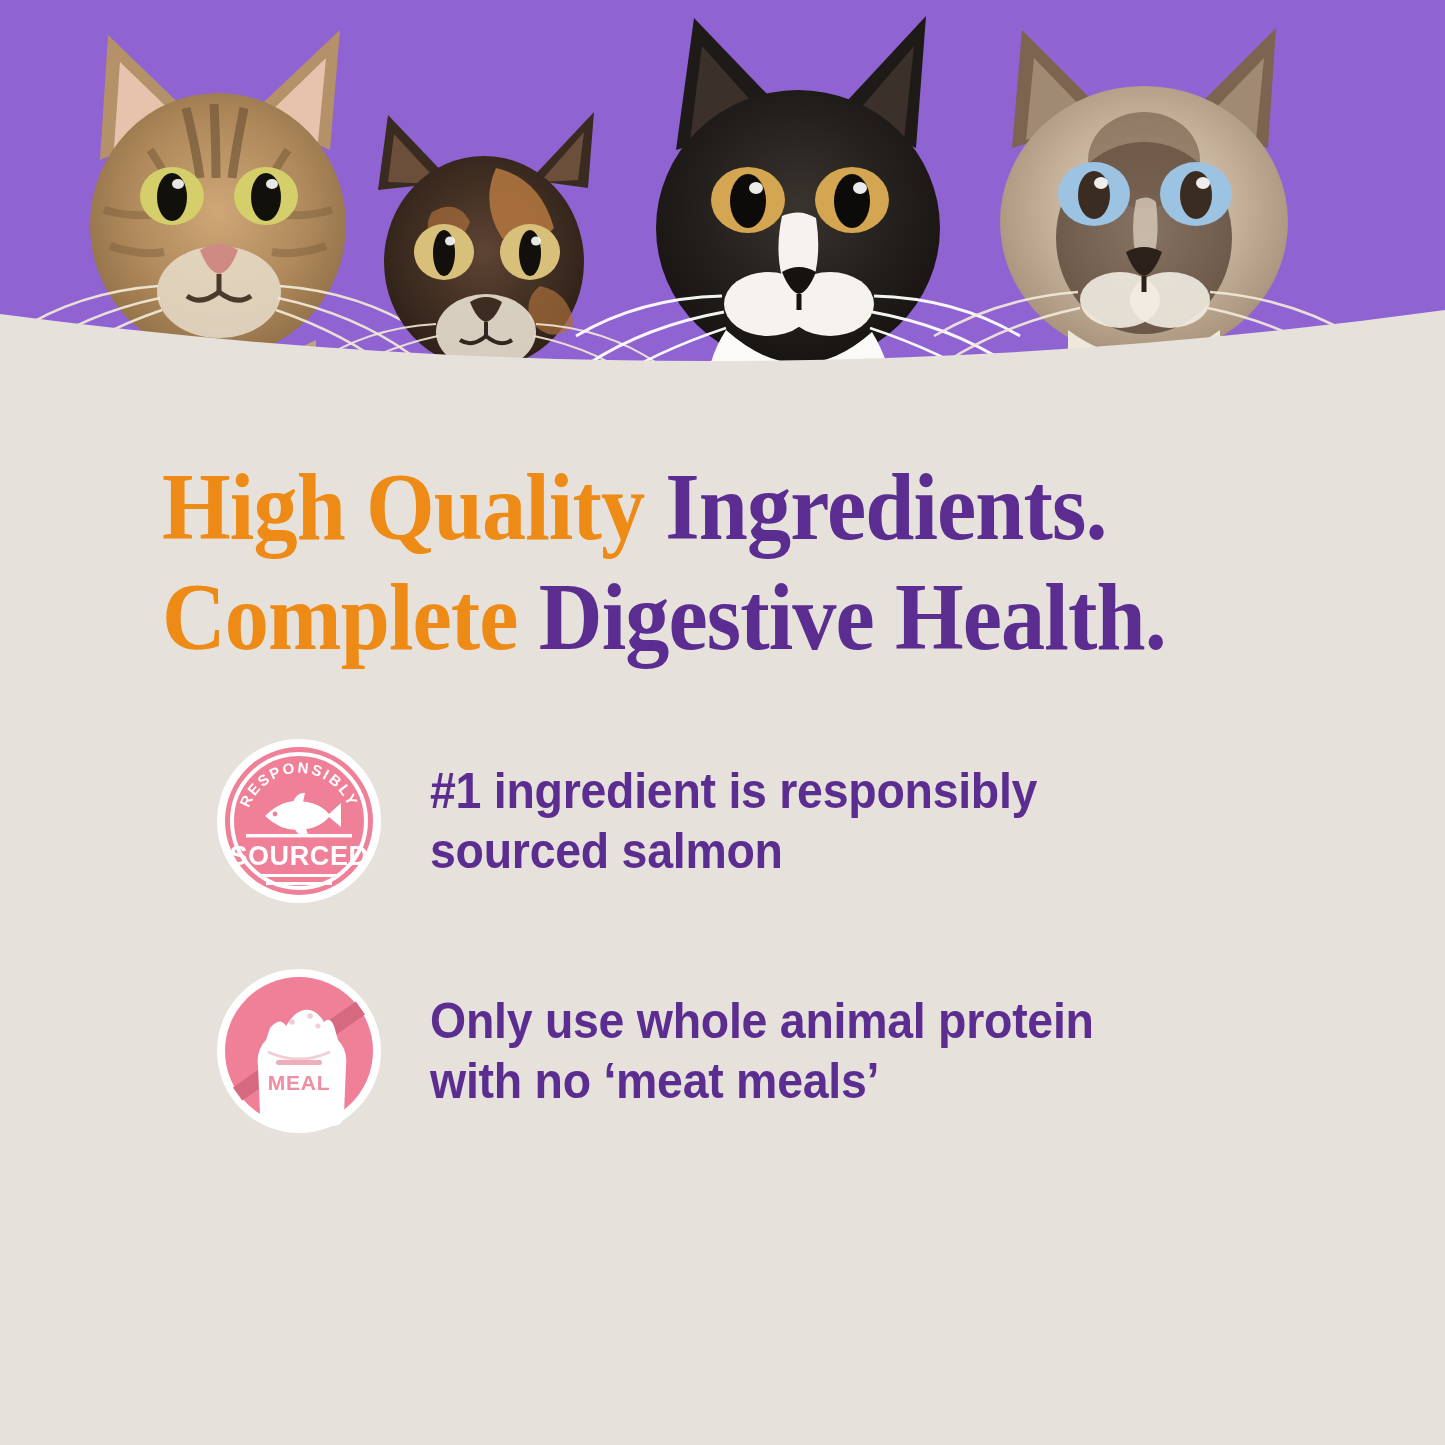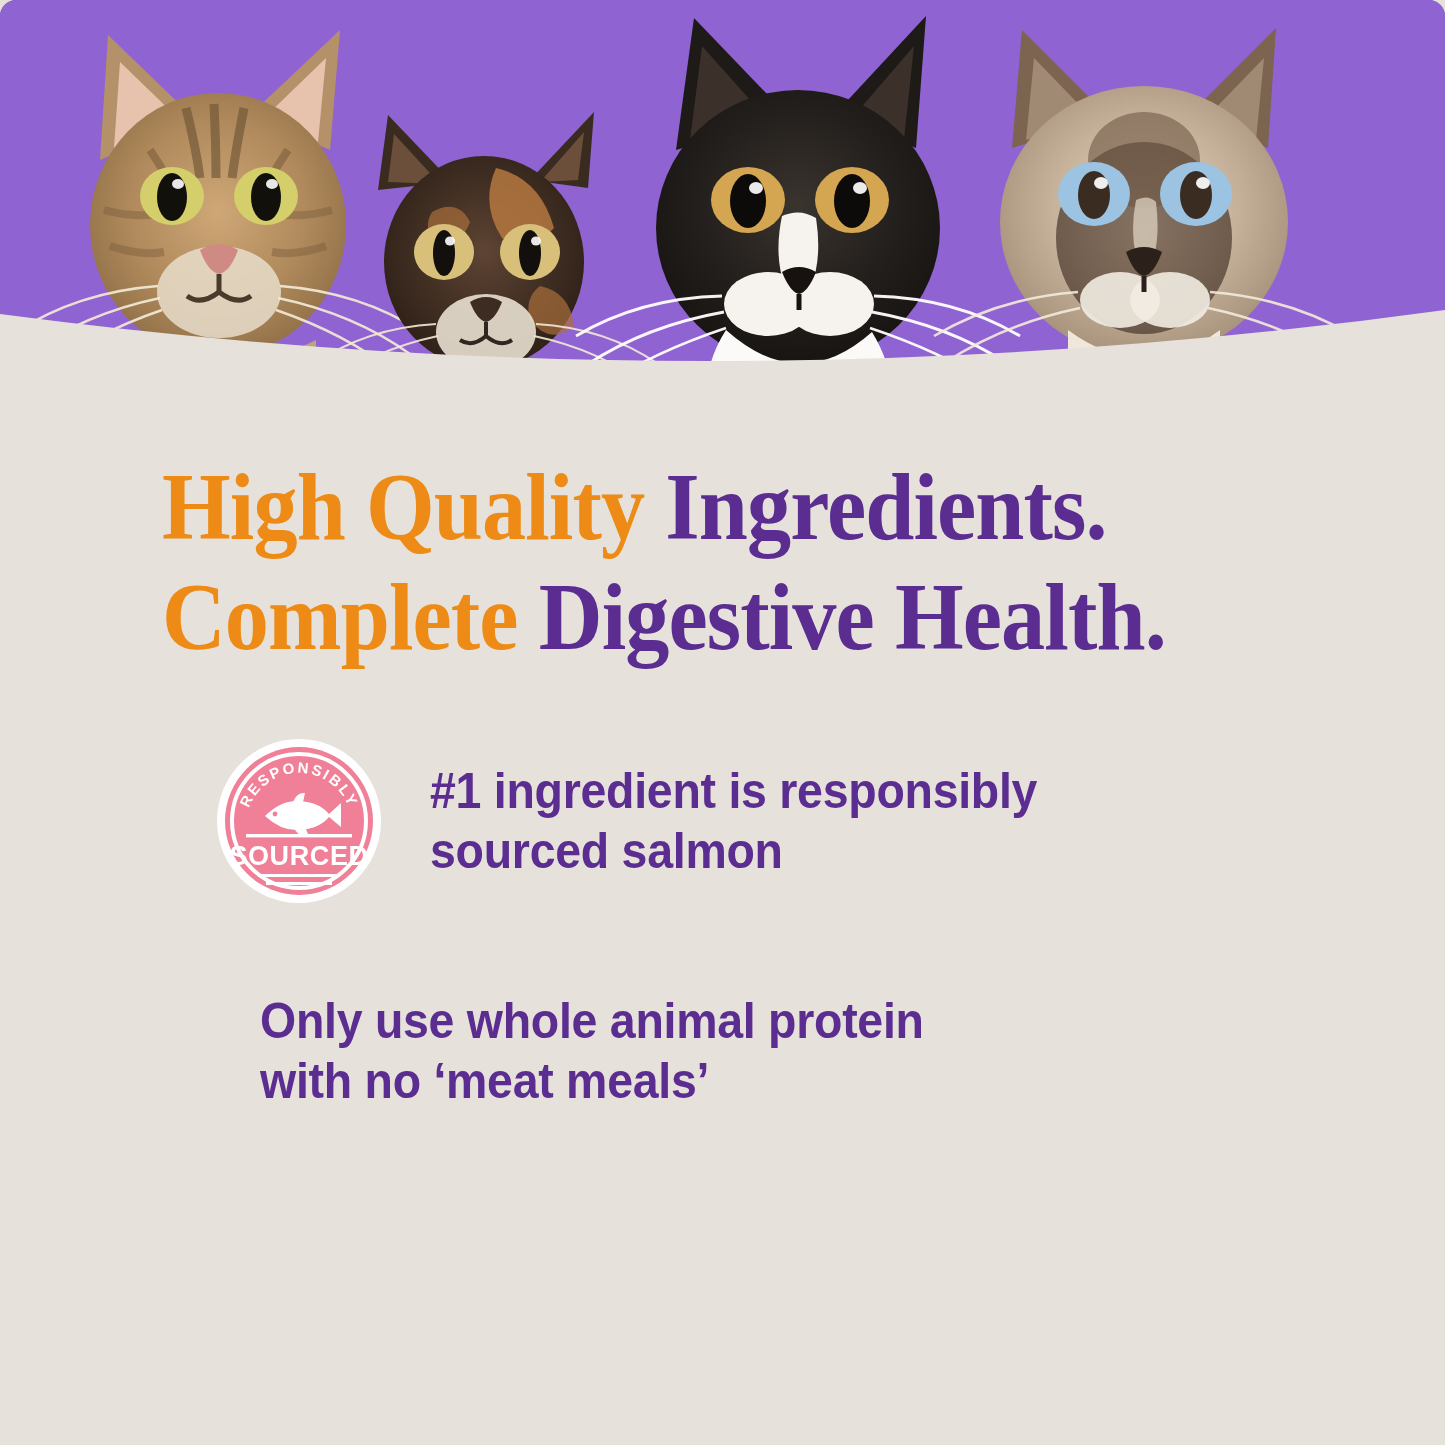--- a/index.html
+++ b/index.html
@@ -12,21 +12,20 @@
     background: #e6e2db;
     font-family: "Liberation Sans", sans-serif;
     overflow: hidden;
   }
   .poster {
     position: relative;
     width: 1445px;
     height: 1445px;
     background: #e6e2db;
     overflow: hidden;
-    border-radius: 16px;
   }
 
   
   .banner {
     position: absolute;
     left: 0;
     top: 0;
     width: 1445px;
     height: 400px;
     background: #9063d3;
@@ -326,20 +325,40 @@
           <rect x="52" y="146" width="66" height="3" fill="#ffffff"></rect>
         </svg>
       </div>
       <div class="benefit-text">
         <span class="l1">#1 ingredient is responsibly</span>
         <span class="l2">sourced salmon</span>
       </div>
     </div>
 
     <div class="benefit-row">
+      <div class="benefit-icon">
+        <svg viewBox="0 0 170 170" xmlns="http://www.w3.org/2000/svg">
+          <circle cx="85" cy="85" r="82" fill="#ffffff"></circle>
+          <circle cx="85" cy="85" r="74" fill="#f08098"></circle>
+
+          <g transform="rotate(-35 85 85)">
+            <rect x="10" y="77" width="150" height="16" fill="#d4697f"></rect>
+          </g>
+
+          <g>
+            <path d="M56 62 q10 -12 16 -2 q8 -14 18 -16 q12 -2 20 12 q6 -6 10 4 l4 14 q10 10 8 26 l-2 48 q0 12 -12 12 l-60 0 q-12 0 -12 -12 l-2 -48 q-2 -16 8 -26 Z" fill="#ffffff"></path>
+            <path d="M54 86 q31 14 62 0" stroke="#f2cdd4" stroke-width="3" fill="none"></path>
+            <rect x="62" y="94" width="46" height="5" rx="2.5" fill="#ecafba"></rect>
+            <circle cx="78" cy="56" r="2.8" fill="#f2cdd4"></circle>
+            <circle cx="96" cy="50" r="2.8" fill="#f2cdd4"></circle>
+            <circle cx="104" cy="60" r="2.6" fill="#f2cdd4"></circle>
+            <text x="85" y="124" font-family="Liberation Sans, sans-serif" font-size="21" font-weight="bold" fill="#ef8ea0" text-anchor="middle" letter-spacing="0.8">MEAL</text>
+          </g>
+        </svg>
+      </div>
       <div class="benefit-text">
         <span class="l1">Only use whole animal protein</span>
         <span class="l2">with no ‘meat meals’</span>
       </div>
     </div>
 
 
   </div>
 </div>
 

